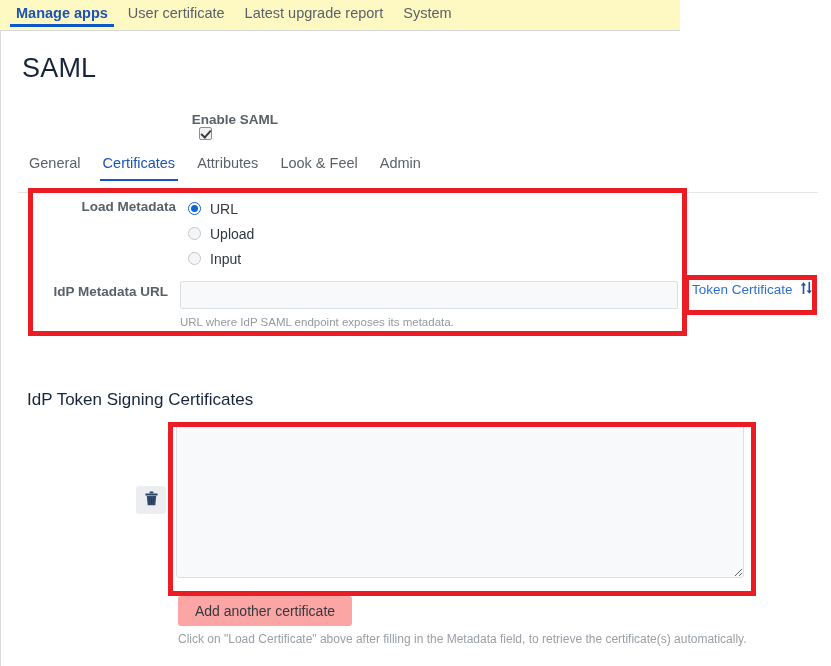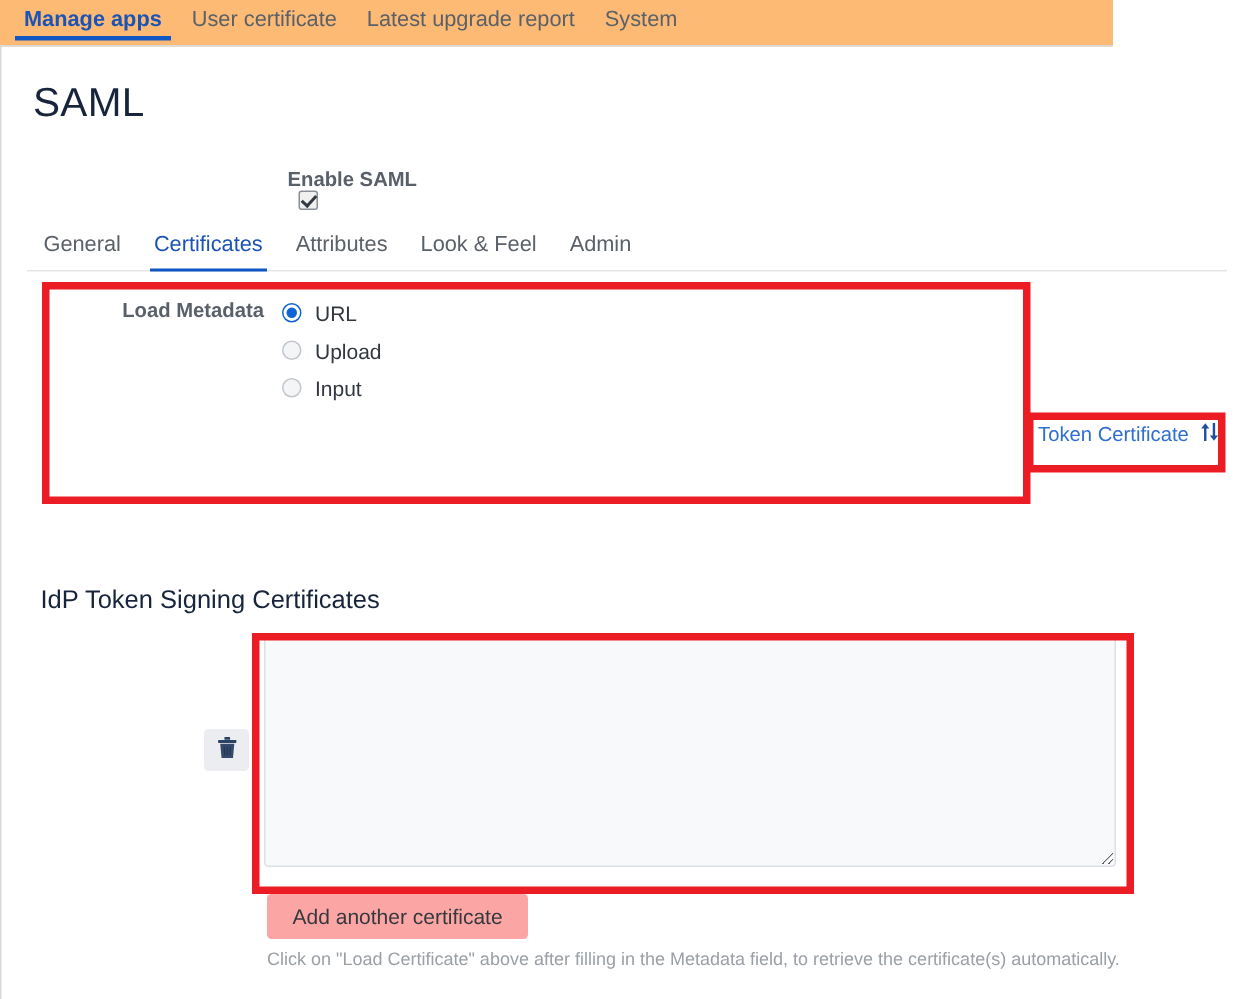--- a/index.html
+++ b/index.html
@@ -14,23 +14,23 @@
     font-family: "Liberation Sans", sans-serif;
     -webkit-font-smoothing: antialiased;
     overflow: hidden;
     position: relative;
   }
 
   
   .topbar {
     position: absolute;
     left: 0; top: 0;
-    width: 742px;
+    width: 680px;
     height: 31px;
-    background: #fdba74;
+    background: #fef9c3;
     border-bottom: 1px solid #d7d9dc;
     box-sizing: border-box;
   }
   .topbar-inner {
     display: flex;
     align-items: flex-start;
     height: 100%;
     padding-left: 6px;
   }
   .top-tab {
@@ -117,21 +117,21 @@
 
   
   .subtabs {
     position: absolute;
     left: 18px;
     top: 155px;
     width: 800px;
     display: flex;
     align-items: flex-end;
     border-bottom: 1px solid #e3e5e8;
-    padding-bottom: 0;
+    padding-bottom: 12px;
   }
   .subtab {
     position: relative;
     font-size: 14.5px;
     color: #5b6169;
     padding: 0 11px 9px 11px;
     cursor: pointer;
     white-space: nowrap;
   }
   .subtab.active {
@@ -385,20 +385,27 @@
         <span class="radio"></span>
         <span class="radio-label">Upload</span>
       </div>
       <div class="radio-item">
         <span class="radio"></span>
         <span class="radio-label">Input</span>
       </div>
     </div>
   </div>
 
+  <div class="form-row url-row">
+    <div class="form-label">IdP Metadata URL</div>
+    <div class="form-field">
+      <input class="text-input" type="text" placeholder="" style="">
+      <div class="help-text">URL where IdP SAML endpoint exposes its metadata.</div>
+    </div>
+  </div>
 
 </div>
 
 <div class="load-cert-btn">
   <span>Token Certificate</span>
   <span class="updown-icon">
     <svg width="13" height="14" viewBox="0 0 13 14" aria-hidden="true">
       <path d="M3.5 13 L3.5 3" stroke="#1f4f9e" stroke-width="1.6" fill="none"></path>
       <path d="M0.8 4.6 L3.5 1.2 L6.2 4.6 Z" fill="#1f4f9e"></path>
       <path d="M9.3 1 L9.3 11" stroke="#1f4f9e" stroke-width="1.6" fill="none"></path>

